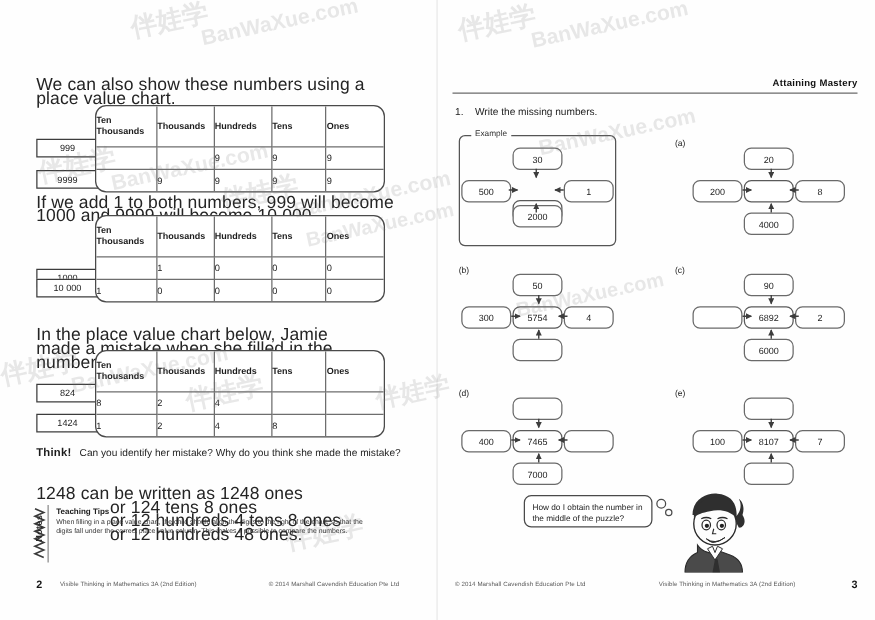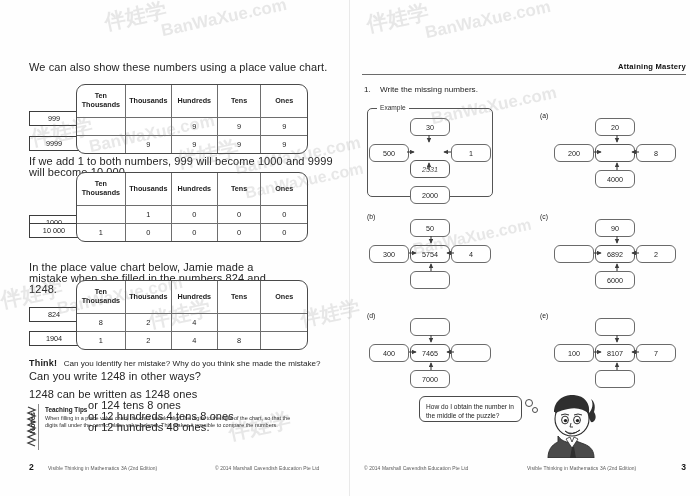--- a/index.html
+++ b/index.html
@@ -17,27 +17,27 @@
   .page-right{width:350px;}
   .gutter{position:absolute;left:349px;top:0;width:2px;height:496px;
     background:linear-gradient(to right,#f2f2f2,#e0e0e0,#f6f6f6);}
 
   
   .wm{position:absolute;color:rgba(120,120,120,0.17);font-weight:700;
       pointer-events:none;white-space:nowrap;user-select:none;}
   .wm-cn{font-family:"DejaVu Sans",sans-serif;}
 
   
-  .para{position:absolute;font-size:11px;line-height:11px;letter-spacing:.1px;color:#242424;}
+  .para{position:absolute;font-size:14px;line-height:11px;letter-spacing:.1px;color:#242424;}
 
   
   .pvt{position:absolute;border:1px solid #4a4a4a;border-radius:9px;
        border-collapse:separate;background:#fff;overflow:hidden;}
   .pvt table{border-collapse:collapse;width:100%;height:100%;}
-  .pvt th,.pvt td{border:1px solid #6e6e6e;text-align:center;vertical-align:middle;
+  .pvt th,.pvt td{border:1px solid #6e6e6e;text-align:left;vertical-align:middle;
       font-size:7.2px;color:#1c1c1c;padding:0;}
   .pvt th{font-weight:700;line-height:8.5px;}
   .pvt td{font-size:7.4px;}
   .pvt tr:first-child th{border-top:0;}
   .pvt tr:last-child td{border-bottom:0;}
   .pvt th:first-child,.pvt td:first-child{border-left:0;}
   .pvt th:last-child,.pvt td:last-child{border-right:0;}
 
   .numtag{position:absolute;border:1px solid #3c3c3c;background:#fff;
       font-size:7.3px;display:flex;align-items:center;justify-content:center;
@@ -158,21 +158,21 @@
           <td>0</td>
         </tr>
       </tbody>
         </table>
     </div>
 
     <div class="para" style="left:29px;top:262px;width:262px;">In the place value chart below, Jamie made a mistake when she filled in the numbers 824 and 1248.</div>
 
     <div class="numtag" style="left:29px;top:307px;width:48px;height:13px;">824</div>
     <div class="connector" style="left:77px;top:313px;width:9px;"></div>
-    <div class="numtag" style="left:29px;top:331px;width:48px;height:13px;">1904</div>
+    <div class="numtag" style="left:29px;top:331px;width:48px;height:13px;">1424</div>
     <div class="connector" style="left:77px;top:337px;width:9px;"></div>
 
     <div class="pvt" style="left:76px;top:280px;width:230px;height:68px;">
       <table>
         <tbody>
             <tr>
           <th style="width:21%">Ten Thousands</th>
           <th style="width:20%">Thousands</th>
           <th style="width:20%">Hundreds</th>
           <th style="width:19%">Tens</th>
@@ -194,21 +194,20 @@
         </tr>
       </tbody>
         </table>
     </div>
 
     <div style="position:absolute;left:29px;top:352px;width:300px;">
       <span class="think-lbl">Think!</span>
       <span style="font-size:8.1px;color:#242424;margin-left:2px;">Can you identify her mistake? Why do you think she made the mistake?</span>
     </div>
 
-    <div class="para" style="left:29px;top:371px;width:300px;">Can you write 1248 in other ways?</div>
 
     <div class="para" style="left:29px;top:389px;">1248 can be written as 1248 ones</div>
     <div class="para" style="left:88px;top:400px;">or 124 tens 8 ones</div>
     <div class="para" style="left:88px;top:411px;">or 12 hundreds 4 tens 8 ones</div>
     <div class="para" style="left:88px;top:422px;">or 12 hundreds 48 ones.</div>
 
     <div class="notes-tab">
       <svg width="11" height="46" viewBox="0 0 11 46">
         <path d="M2 3 L9 6 L2 9 L9 12 L2 15 L9 18 L2 21 L9 24 L2 27 L9 30 L2 33 L9 36 L2 39 L9 42" stroke="#3b3b3b" stroke-width="1.3" fill="none"></path>
       </svg>
@@ -233,21 +232,21 @@
     <div class="q-num" style="left:14px;top:85px;">1.</div>
     <div class="q-text" style="left:30px;top:85px;">Write the missing numbers.</div>
 
     <div class="ex-box" style="left:17px;top:108px;width:124px;height:87px;"></div>
     <div class="ex-lbl" style="left:27px;top:104px;">Example</div>
 
     <div class="cell" style="left:60px;top:118px;width:38px;height:16px;">30</div>
     <div class="cell" style="left:19px;top:144px;width:38px;height:16px;">500</div>
     <div class="cell center ital" style="left:60px;top:144px;width:38px;height:16px;margin-top:16px;">2531</div>
     <div class="cell" style="left:101px;top:144px;width:38px;height:16px;">1</div>
-    <div class="cell" style="left:60px;top:186px;width:38px;height:16px;">2000</div>
+    <div class="cell" style="left:60px;top:164px;width:38px;height:16px;">2000</div>
     <svg style="position:absolute;left:17px;top:108px;" width="124" height="87">
       <defs>
         <marker id="ah" markerWidth="5" markerHeight="5" refX="4" refY="2.2" orient="auto">
           <path d="M0,0 L4.6,2.2 L0,4.4 z" fill="#3d3d3d"></path>
         </marker>
       </defs>
       <line x1="62" y1="27" x2="62" y2="34" stroke="#3d3d3d" stroke-width="1.1" marker-end="url(#ah)"></line>
       <line x1="40" y1="44" x2="47" y2="44" stroke="#3d3d3d" stroke-width="1.1" marker-end="url(#ah)"></line>
       <line x1="84" y1="44" x2="77" y2="44" stroke="#3d3d3d" stroke-width="1.1" marker-end="url(#ah)"></line>
       <line x1="62" y1="62" x2="62" y2="55" stroke="#3d3d3d" stroke-width="1.1" marker-end="url(#ah)"></line>

